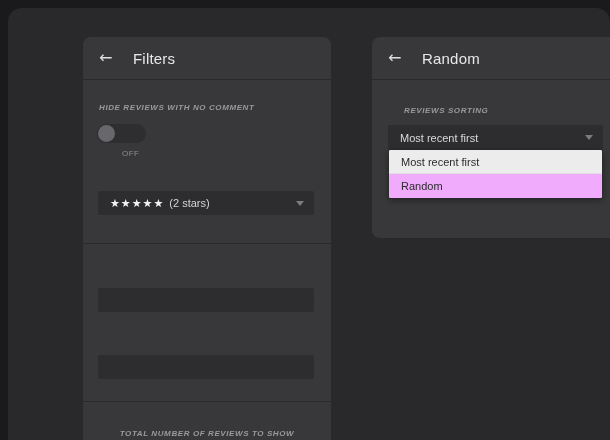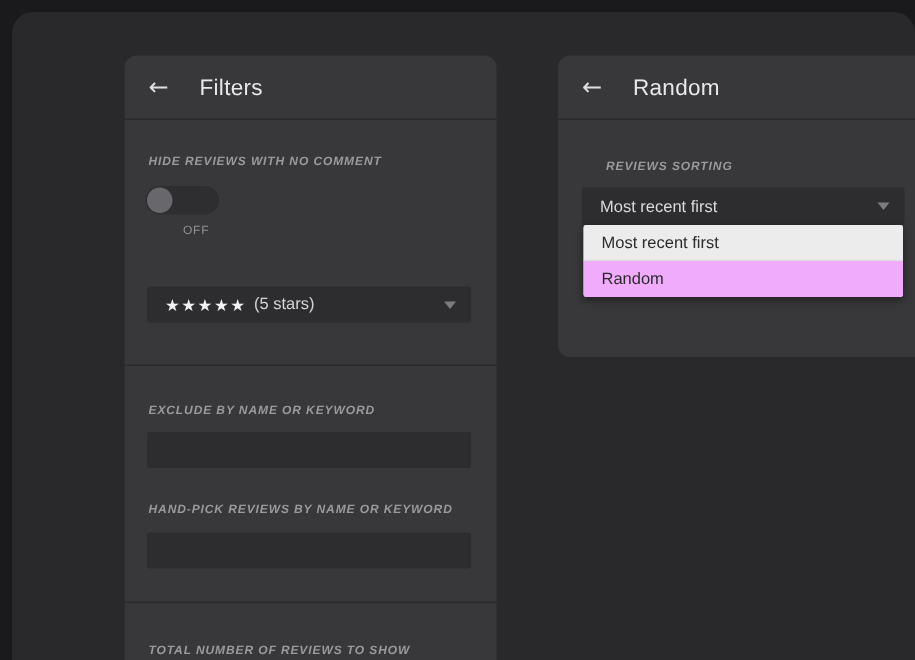--- a/index.html
+++ b/index.html
@@ -97,21 +97,21 @@
   
   .lbl-hide   { top:66px; }
   .lbl-rating { top:134px; }
   .sel-rating { top:154px; }
   .div-1      { top:206px; }
   .lbl-exclude{ top:232px; }
   .inp-exclude{ top:251px; }
   .lbl-handpick{ top:298px; }
   .inp-handpick{ top:318px; }
   .div-2      { top:364px; }
-  .lbl-total  { top:392px; }
+  .lbl-total  { top:392px;text-align:center; }
 
   
   .lbl-sorting { top:69px;padding-left:16px; }
   .sel-sorting { top:88px; width:215px; height:25px; left:16px; }
 
   .menu {
     position:absolute; left:17px; top:113px; width:213px;
     background:#ffffff; border-radius:2px;
     box-shadow:0 2px 6px rgba(0,0,0,0.45);
     z-index:5; overflow:hidden;
@@ -139,30 +139,28 @@
   </div>
 
   <div class="f-label lbl-hide">HIDE REVIEWS WITH NO COMMENT</div>
   <div class="toggle">
     <div class="toggle-knob"></div>
     <div class="toggle-text">OFF</div>
   </div>
 
   <div class="select sel-rating">
     <span class="stars">★★★★★</span>
-    <span class="select-text">(5 stars)</span>
+    <span class="select-text">(2 stars)</span>
     <span class="caret"></span>
   </div>
 
   <div class="divider div-1"></div>
 
-  <div class="f-label lbl-exclude">EXCLUDE BY NAME OR KEYWORD</div>
   <input class="text-input inp-exclude" value="" style="">
 
-  <div class="f-label lbl-handpick">HAND-PICK REVIEWS BY NAME OR KEYWORD</div>
   <input class="text-input inp-handpick" value="" style="">
 
   <div class="divider div-2"></div>
 
   <div class="f-label lbl-total">TOTAL NUMBER OF REVIEWS TO SHOW</div>
 </div>
 
 <div class="card card-sorting">
   <div class="card-header">
     <button class="back-btn">←</button>

